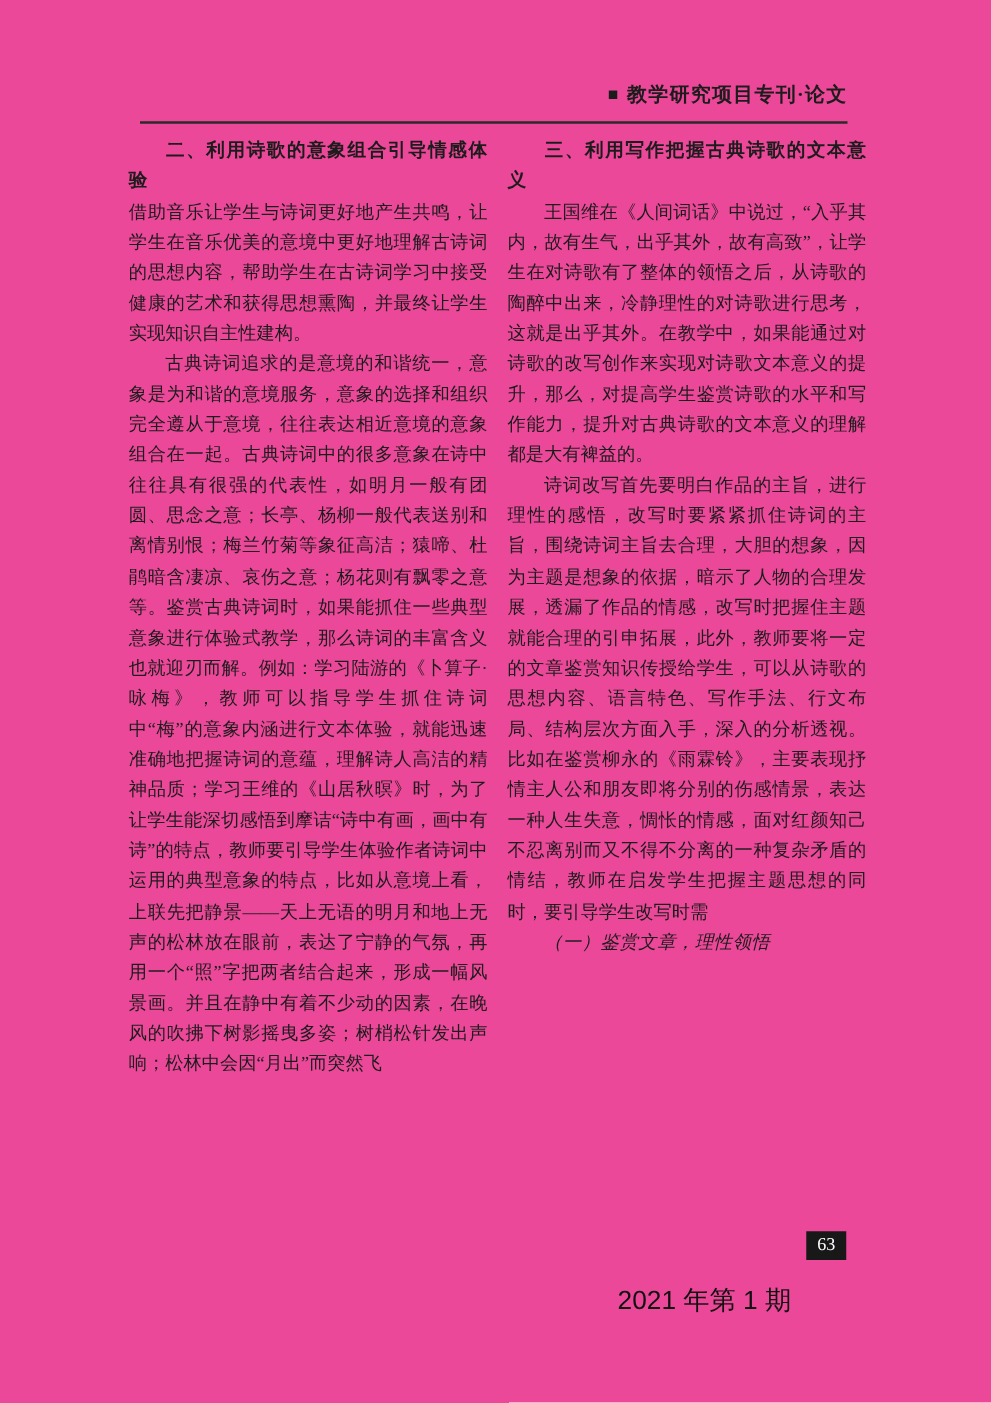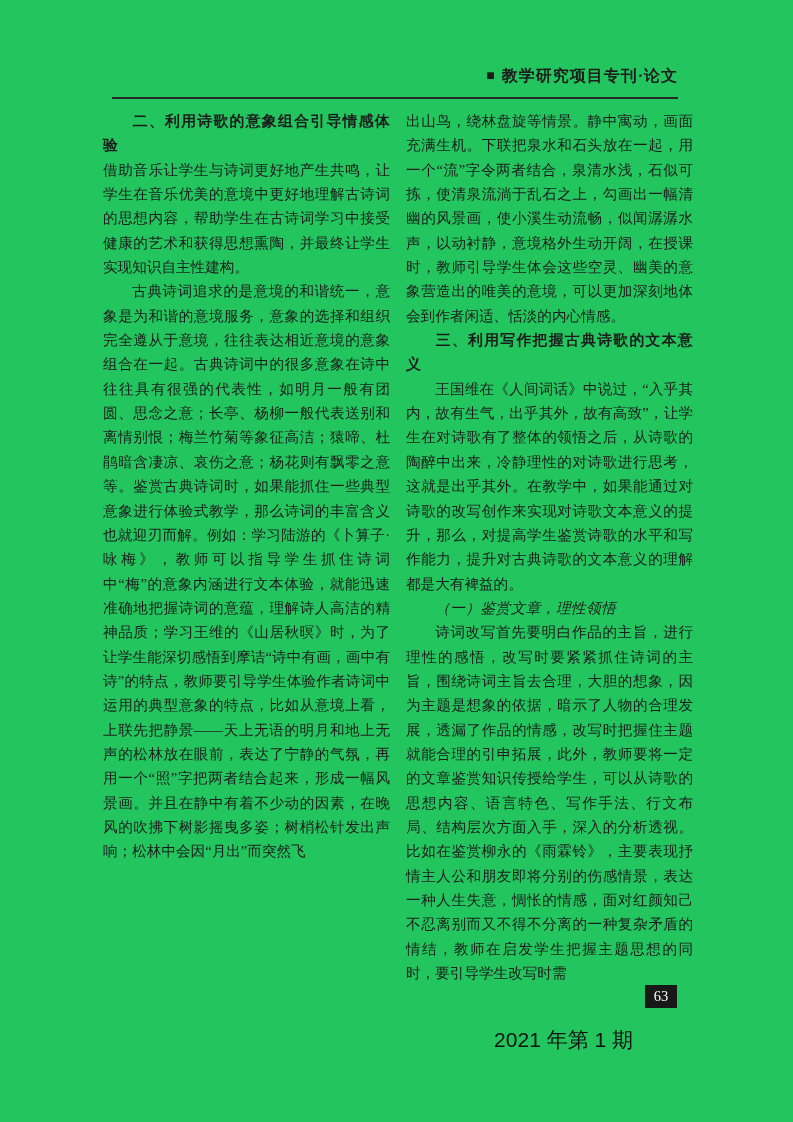--- a/index.html
+++ b/index.html
@@ -4,21 +4,21 @@
 <style>
   html, body {
     margin: 0;
     padding: 0;
     background: #ffffff;
   }
   .page {
     position: relative;
     width: 793px;
     height: 1122px;
-    background: #22c55e;
+    background: #ec4899;
     font-family: "Liberation Serif", "DejaVu Serif", serif;
     color: #1c1c1c;
     overflow: hidden;
   }
   
   .journal-header {
     position: absolute;
     top: 66px;
     right: 115px;
     font-size: 16px;
@@ -108,23 +108,22 @@
   </div>
   <div class="header-rule"></div>
 
   <div class="col col-left">
     <p class="para heading">二、利用诗歌的意象组合引导情感体验</p>
     <p class="para cont">借助音乐让学生与诗词更好地产生共鸣，让学生在音乐优美的意境中更好地理解古诗词的思想内容，帮助学生在古诗词学习中接受健康的艺术和获得思想熏陶，并最终让学生实现知识自主性建构。</p>
     <p class="para">古典诗词追求的是意境的和谐统一，意象是为和谐的意境服务，意象的选择和组织完全遵从于意境，往往表达相近意境的意象组合在一起。古典诗词中的很多意象在诗中往往具有很强的代表性，如明月一般有团圆、思念之意；长亭、杨柳一般代表送别和离情别恨；梅兰竹菊等象征高洁；猿啼、杜鹃暗含凄凉、哀伤之意；杨花则有飘零之意等。鉴赏古典诗词时，如果能抓住一些典型意象进行体验式教学，那么诗词的丰富含义也就迎刃而解。例如：学习陆游的《卜算子·咏梅》，教师可以指导学生抓住诗词中“梅”的意象内涵进行文本体验，就能迅速准确地把握诗词的意蕴，理解诗人高洁的精神品质；学习王维的《山居秋暝》时，为了让学生能深切感悟到摩诘“诗中有画，画中有诗”的特点，教师要引导学生体验作者诗词中运用的典型意象的特点，比如从意境上看，上联先把静景——天上无语的明月和地上无声的松林放在眼前，表达了宁静的气氛，再用一个“照”字把两者结合起来，形成一幅风景画。并且在静中有着不少动的因素，在晚风的吹拂下树影摇曳多姿；树梢松针发出声响；松林中会因“月出”而突然飞</p>
   </div>
 
   <div class="col col-right">
-    <p class="para cont">出山鸟，绕林盘旋等情景。静中寓动，画面充满生机。下联把泉水和石头放在一起，用一个“流”字令两者结合，泉清水浅，石似可拣，使清泉流淌于乱石之上，勾画出一幅清幽的风景画，使小溪生动流畅，似闻潺潺水声，以动衬静，意境格外生动开阔，在授课时，教师引导学生体会这些空灵、幽美的意象营造出的唯美的意境，可以更加深刻地体会到作者闲适、恬淡的内心情感。</p>
     <p class="para heading">三、利用写作把握古典诗歌的文本意义</p>
     <p class="para">王国维在《人间词话》中说过，“入乎其内，故有生气，出乎其外，故有高致”，让学生在对诗歌有了整体的领悟之后，从诗歌的陶醉中出来，冷静理性的对诗歌进行思考，这就是出乎其外。在教学中，如果能通过对诗歌的改写创作来实现对诗歌文本意义的提升，那么，对提高学生鉴赏诗歌的水平和写作能力，提升对古典诗歌的文本意义的理解都是大有裨益的。</p>
+    <p class="para">诗词改写首先要明白作品的主旨，进行理性的感悟，改写时要紧紧抓住诗词的主旨，围绕诗词主旨去合理，大胆的想象，因为主题是想象的依据，暗示了人物的合理发展，透漏了作品的情感，改写时把握住主题就能合理的引申拓展，此外，教师要将一定的文章鉴赏知识传授给学生，可以从诗歌的思想内容、语言特色、写作手法、行文布局、结构层次方面入手，深入的分析透视。比如在鉴赏柳永的《雨霖铃》，主要表现抒情主人公和朋友即将分别的伤感情景，表达一种人生失意，惆怅的情感，面对红颜知己不忍离别而又不得不分离的一种复杂矛盾的情结，教师在启发学生把握主题思想的同时，要引导学生改写时需</p>
     <p class="para subheading">（一）鉴赏文章，理性领悟</p>
-    <p class="para">诗词改写首先要明白作品的主旨，进行理性的感悟，改写时要紧紧抓住诗词的主旨，围绕诗词主旨去合理，大胆的想象，因为主题是想象的依据，暗示了人物的合理发展，透漏了作品的情感，改写时把握住主题就能合理的引申拓展，此外，教师要将一定的文章鉴赏知识传授给学生，可以从诗歌的思想内容、语言特色、写作手法、行文布局、结构层次方面入手，深入的分析透视。比如在鉴赏柳永的《雨霖铃》，主要表现抒情主人公和朋友即将分别的伤感情景，表达一种人生失意，惆怅的情感，面对红颜知己不忍离别而又不得不分离的一种复杂矛盾的情结，教师在启发学生把握主题思想的同时，要引导学生改写时需</p>
   </div>
 
   <div class="footer-issue">2021 年第 1 期</div>
   <div class="page-number-badge">63</div>
 
 </div>
 
 </body></html>

